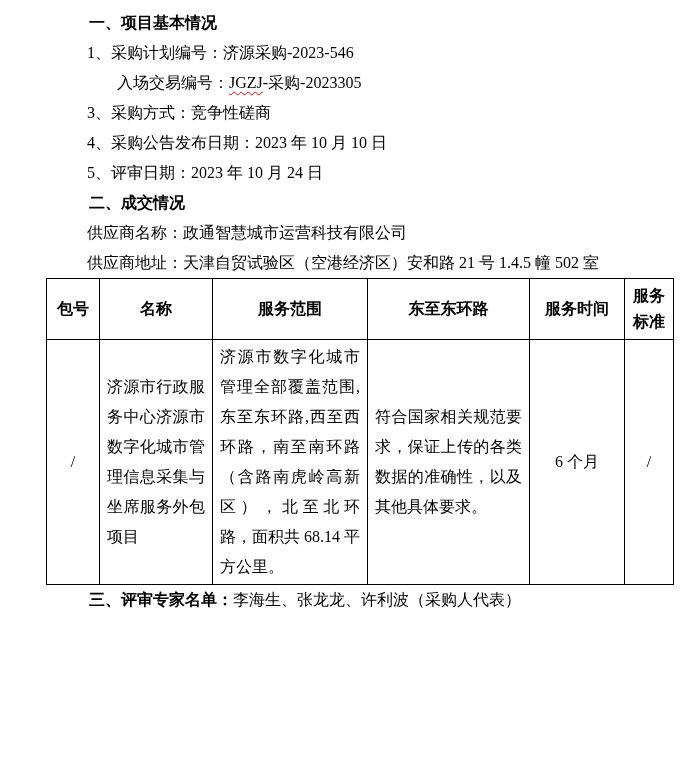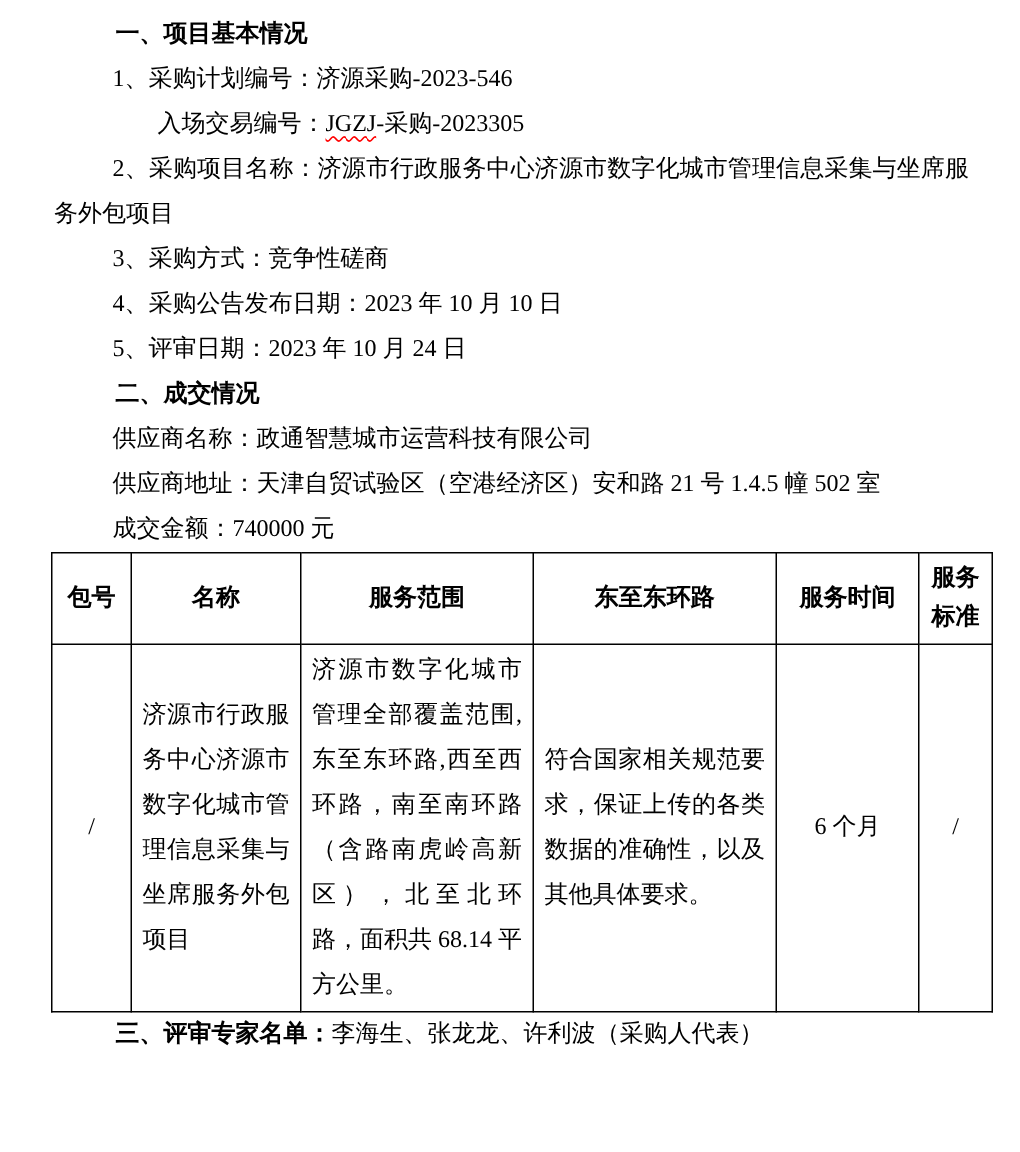--- a/index.html
+++ b/index.html
@@ -9,21 +9,21 @@
     color: #000000;
   }
   body {
     width: 680px;
     height: 768px;
     overflow: hidden;
     font-family: "Liberation Serif", "DejaVu Serif", serif;
     font-size: 16px;
   }
   .doc {
-    padding: 8px 34px 0 36px;
+    padding: 8px 34px 0 48px;
   }
   .doc p {
     margin: 0;
     line-height: 30px;
     text-align: justify;
   }
   .sec-heading {
     font-weight: bold;
     text-indent: 41px;
   }
@@ -85,36 +85,34 @@
 <body>
 
 <div class="doc">
 
   <p class="sec-heading">一、项目基本情况</p>
 
   <p class="num-line">1、采购计划编号：济源采购-2023-546</p>
 
   <p class="cont-line"><span>入场交易编号：</span><span class="squiggle">JGZJ</span><span>-采购-2023305</span></p>
 
-  <p class="num-line">2、采购项目名称：济源市行政服务中心济源市数字化城市管理信息采集与坐席服务外包项目</p>
 
   <p class="num-line">3、采购方式：竞争性磋商</p>
 
   <p class="num-line">4、采购公告发布日期：2023 年 10 月 10 日</p>
 
   <p class="num-line">5、评审日期：2023 年 10 月 24 日</p>
 
   <p class="sec-heading">二、成交情况</p>
 
 
   <p class="plain-line">供应商名称：政通智慧城市运营科技有限公司</p>
 
   <p class="plain-line">供应商地址：天津自贸试验区（空港经济区）安和路 21 号 1.4.5 幢 502 室</p>
 
-  <p class="plain-line">成交金额：740000 元</p>
 
 
   <table class="award">
     <colgroup>
       <col style="width:53px">
       <col style="width:113px">
       <col style="width:155px">
       <col style="width:162px">
       <col style="width:95px">
       <col style="width:49px">

